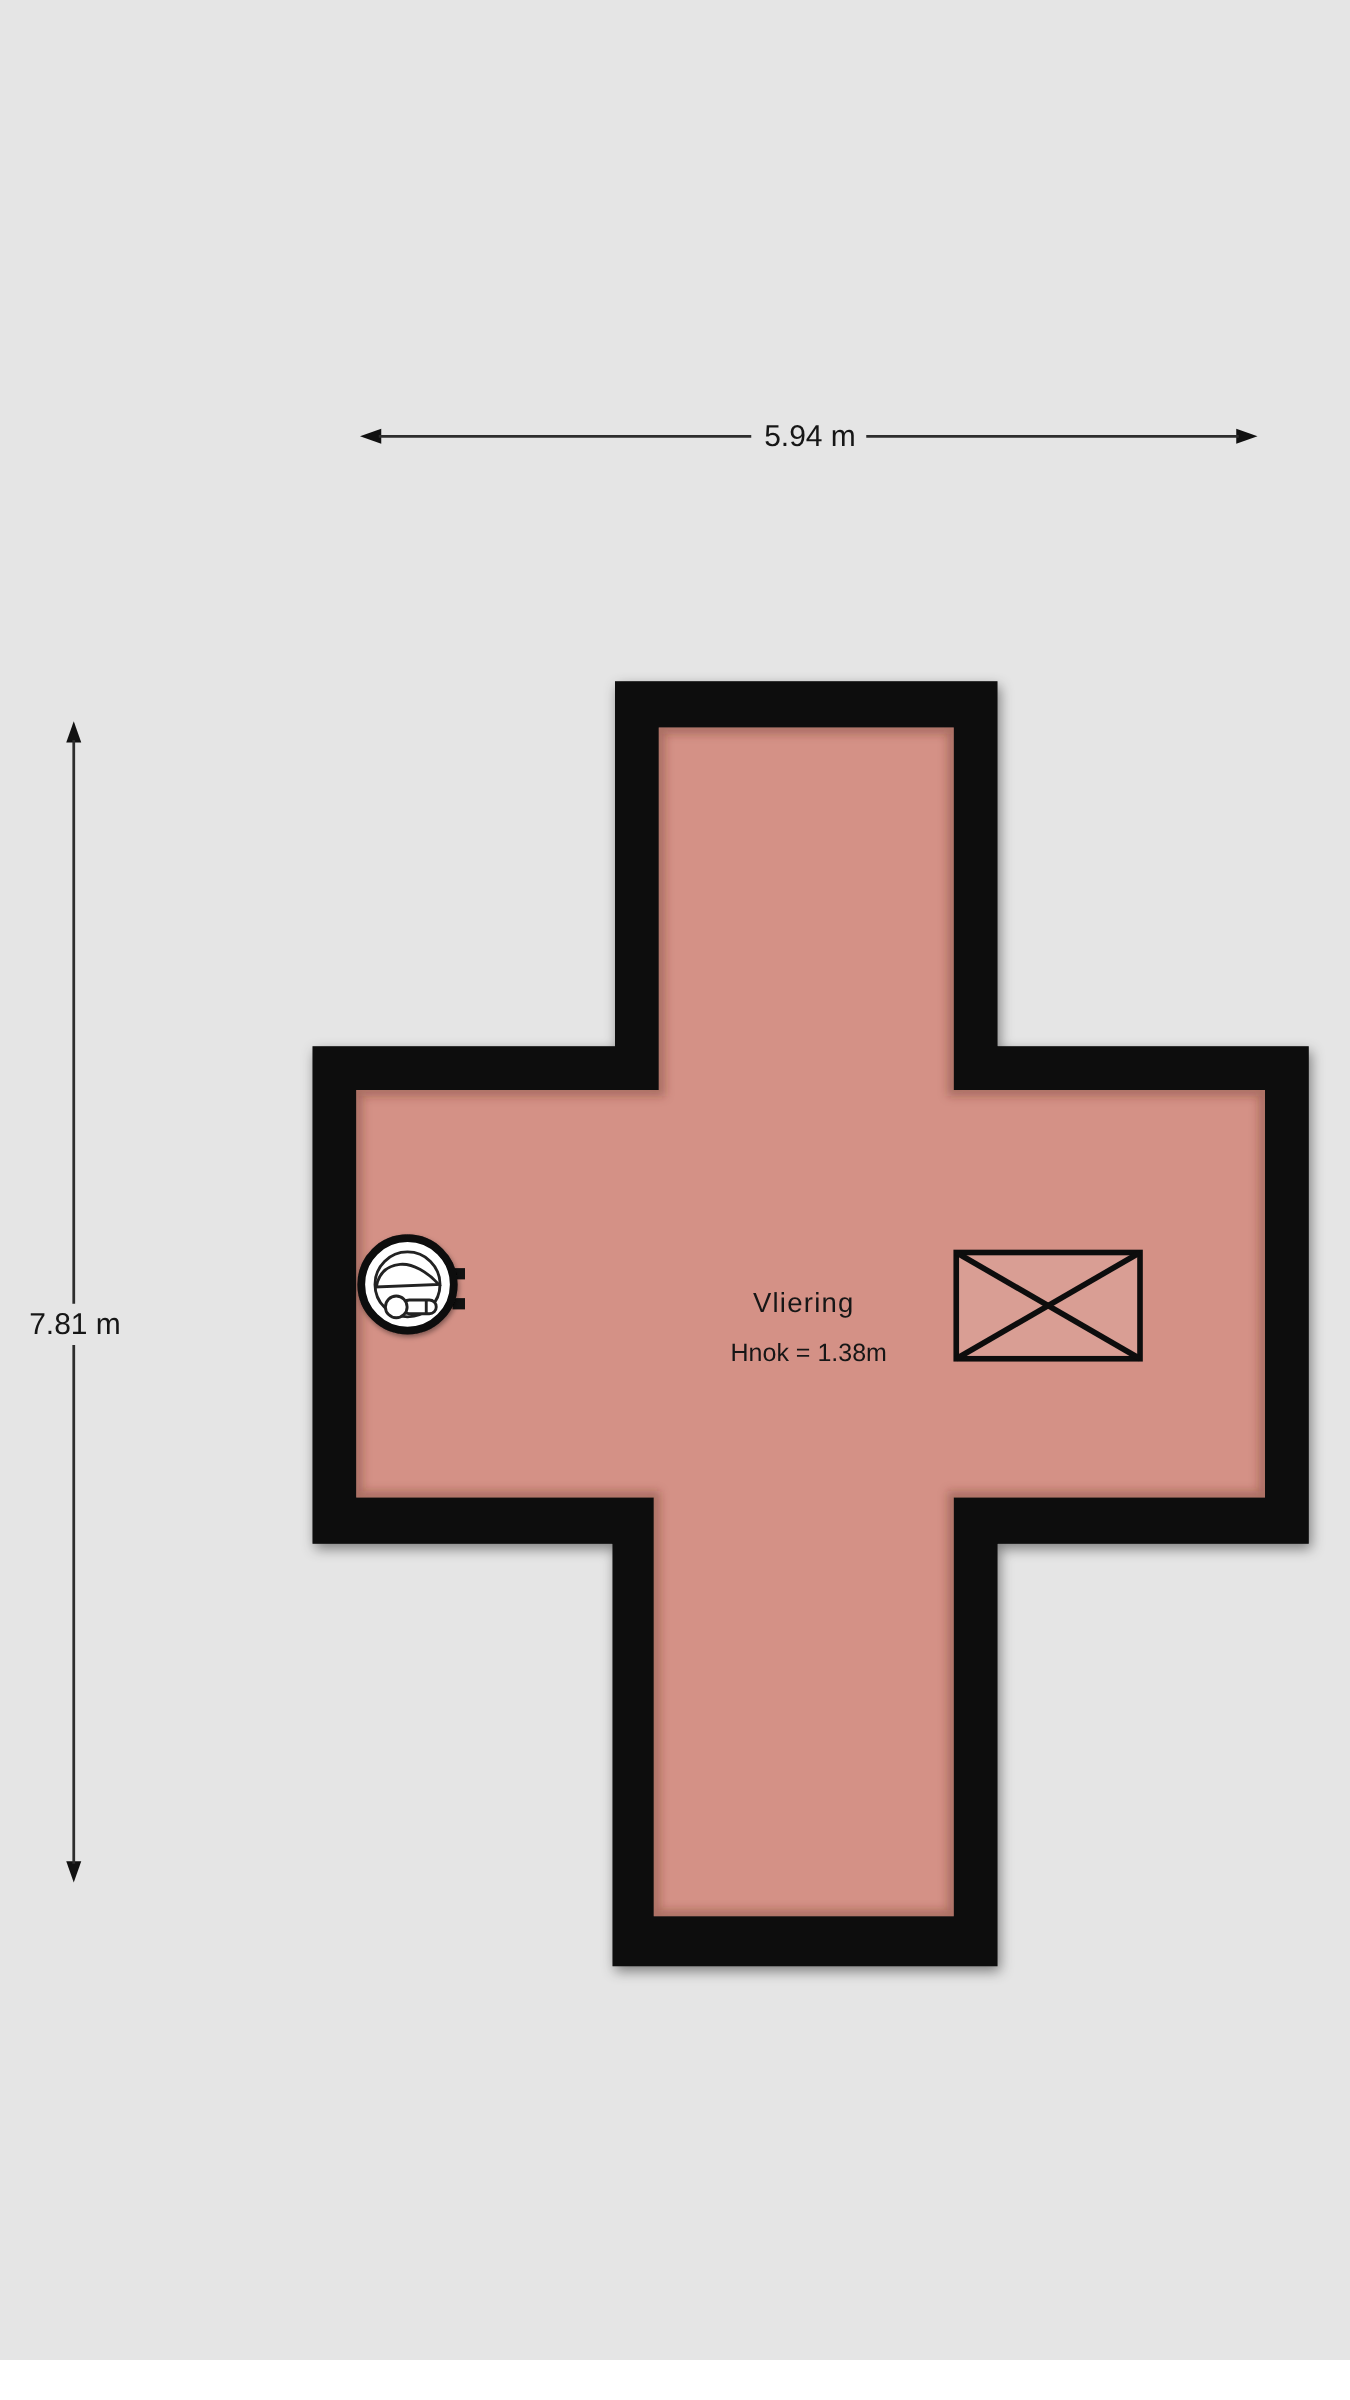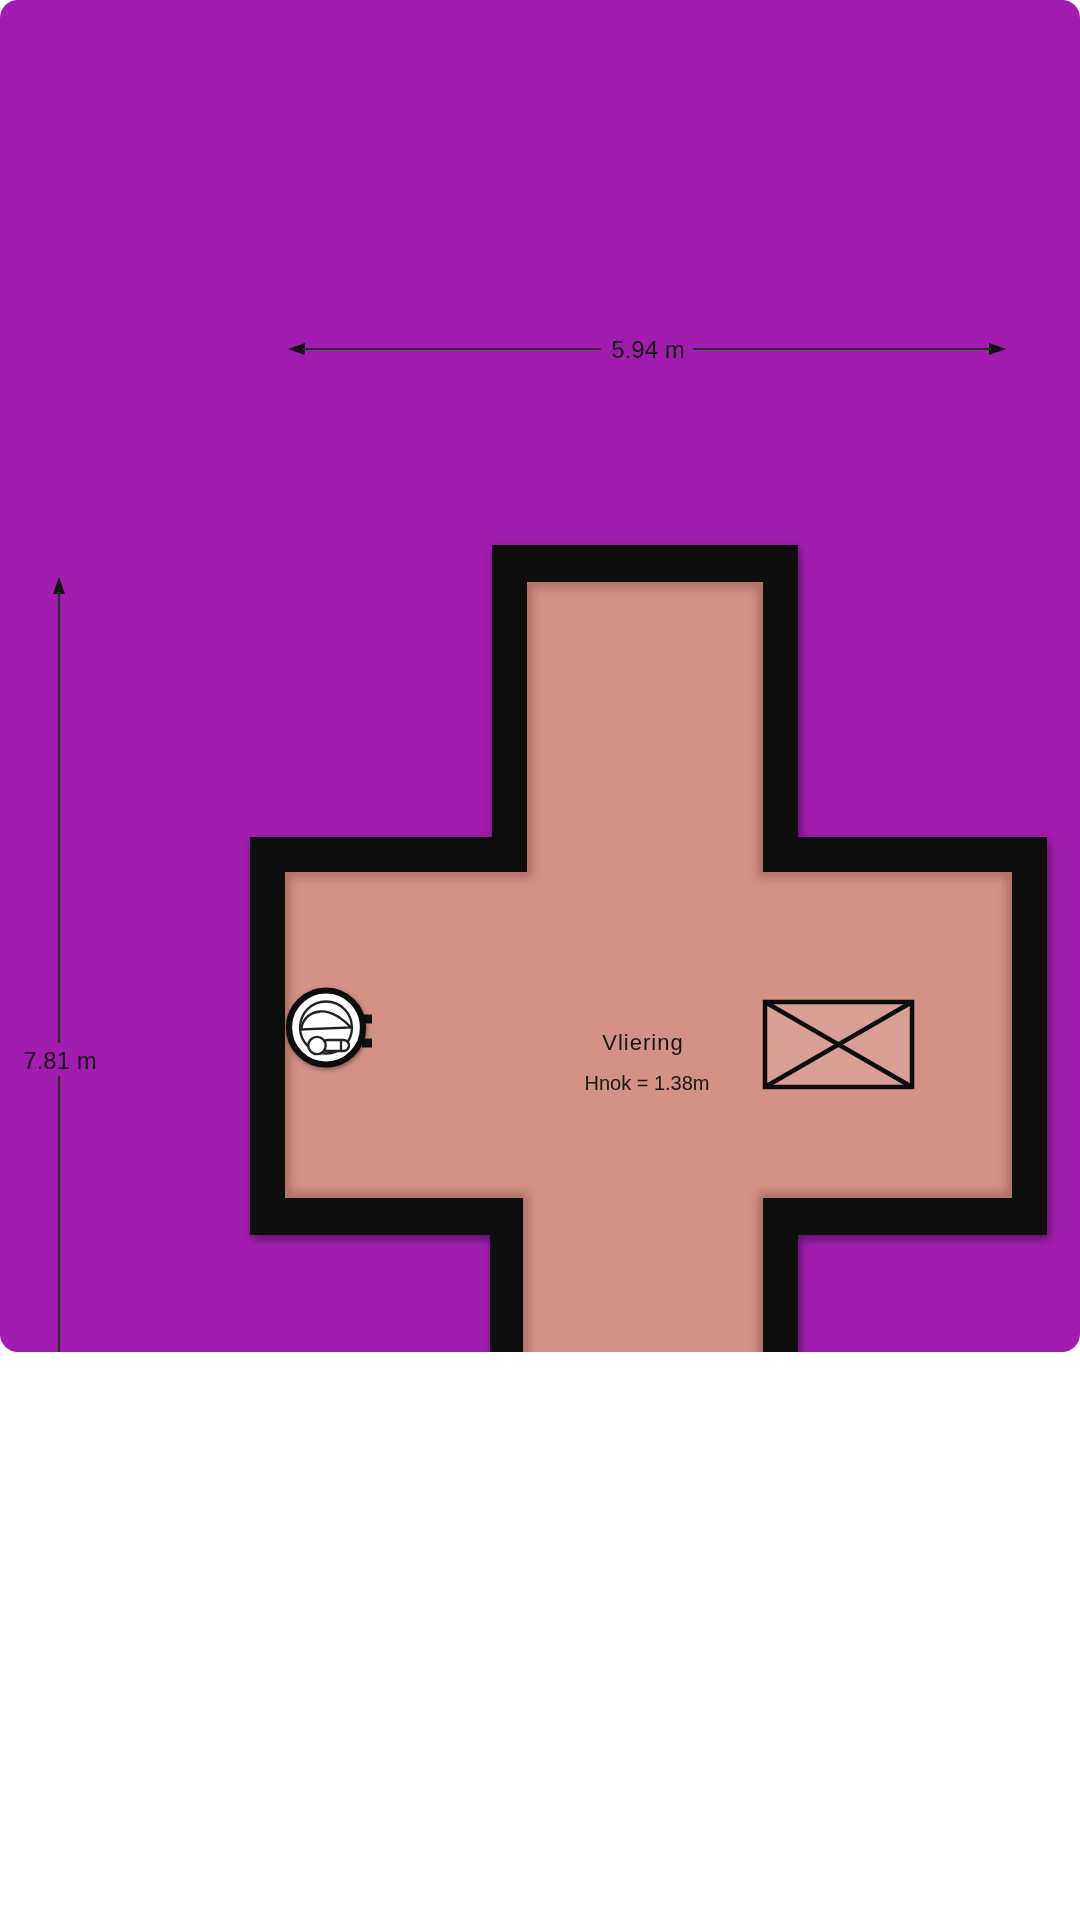--- a/index.html
+++ b/index.html
@@ -3,25 +3,24 @@
 <meta charset="utf-8">
 <style>
   html, body {
     margin: 0;
     padding: 0;
     background: #ffffff;
   }
   .page {
     position: relative;
     width: 1080px;
-    height: 1352px;
-    background: #a21caf;
+    height: 1888px;
+    background: #e5e5e5;
     overflow: hidden;
     font-family: "Liberation Sans", sans-serif;
-    border-radius: 18px;
   }
   svg { display: block; }
   text {
     font-family: "Liberation Sans", sans-serif;
     fill: #161616;
   }
   .dim-text { font-size: 24px; }
   .room-name { font-size: 22px; letter-spacing: 1px; }
   .room-note { font-size: 20px; }
   .dim-line { stroke: #2d2d2d; stroke-width: 2.2; }

